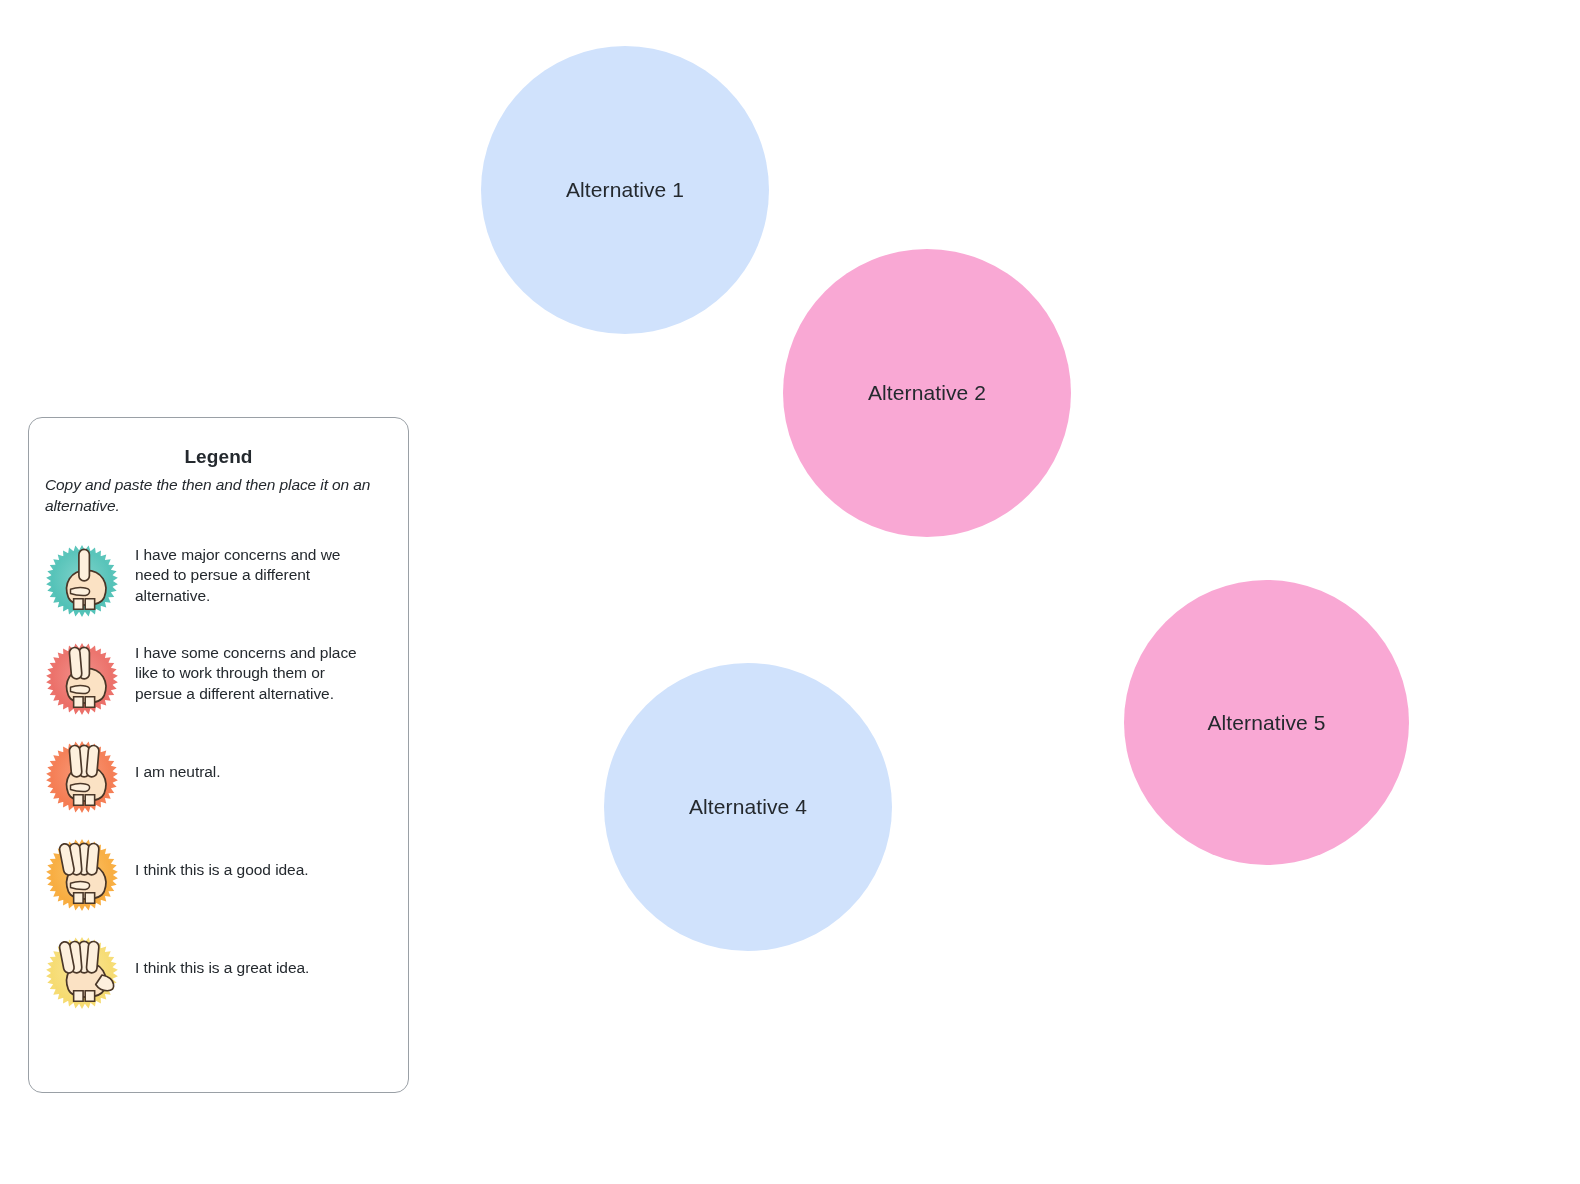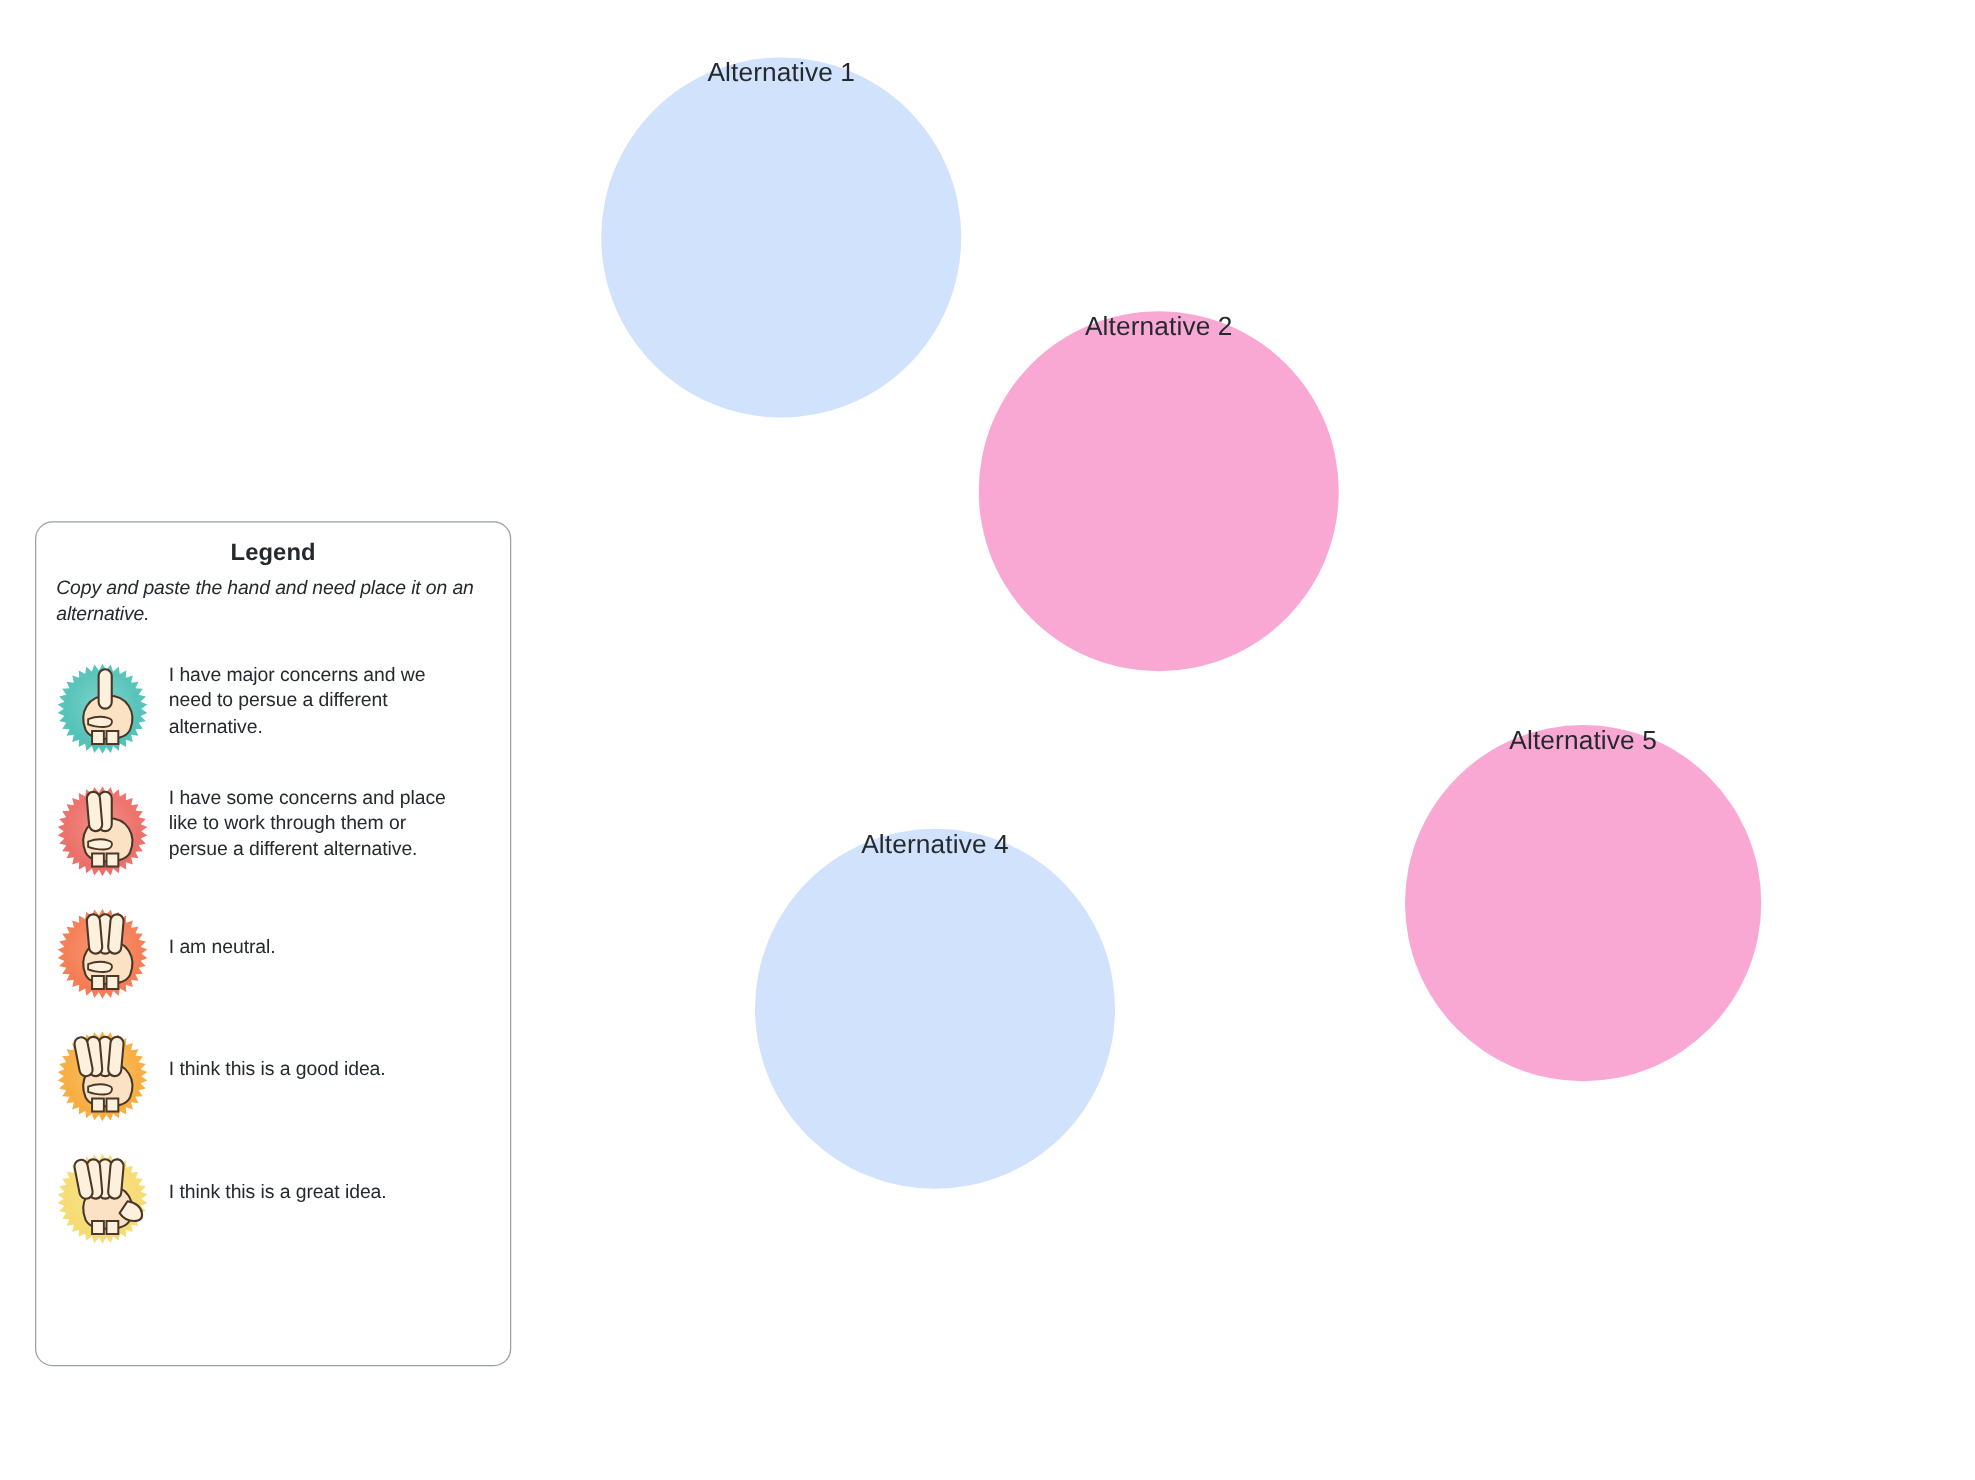--- a/index.html
+++ b/index.html
@@ -21,20 +21,21 @@
     inset: 0;
     background: #ffffff;
   }
 
   
   .alt-circle {
     position: absolute;
     border-radius: 50%;
     background: #d0e2fc;
     display: flex;
+    align-items: center;
     justify-content: center;
     box-sizing: border-box;
   }
   .alt-label {
     font-family: "Liberation Sans", sans-serif;
     font-size: 21px;
     color: #24292e;
     letter-spacing: 0.1px;
     text-align: center;
     line-height: 1.2;
@@ -45,21 +46,21 @@
   #legend {
     position: absolute;
     left: 28px;
     top: 417px;
     width: 381px;
     height: 676px;
     box-sizing: border-box;
     background: #ffffff;
     border: 1.6px solid #9aa0a6;
     border-radius: 14px;
-    padding: 8px 16px 10px 16px;
+    padding: 22px 16px 10px 16px;
   }
   .legend-title {
     text-align: center;
     font-size: 19px;
     font-weight: bold;
     color: #24292e;
     margin: 6px 0 7px 0;
     letter-spacing: 0.1px;
   }
   .legend-note {
@@ -118,21 +119,21 @@
   </div>
   <div class="alt-circle" style="left: 604px; top: 663px; width: 288px; height: 288px; background: rgb(208, 226, 252);">
     <span class="alt-label" style="color: rgb(36, 41, 46);">Alternative 4</span>
   </div>
   <div class="alt-circle" style="left: 1124px; top: 580px; width: 285px; height: 285px; background: #f9a8d4;">
     <span class="alt-label" style="color: rgb(36, 41, 46);">Alternative 5</span>
   </div>
 
   <div id="legend">
     <div class="legend-title" style="color: rgb(36, 41, 46);">Legend</div>
-    <div class="legend-note" style="color: rgb(36, 41, 46);">Copy and paste the hand and need place it on an alternative.</div>
+    <div class="legend-note" style="color: rgb(36, 41, 46);">Copy and paste the then and then place it on an alternative.</div>
 
     <div class="legend-rows">
       <div class="legend-row tight">
         <span class="badge">
             <svg viewBox="0 0 74 74" xmlns="http://www.w3.org/2000/svg">
               <defs>
                 <radialGradient id="bg1" cx="50%" cy="45%" r="60%">
                   <stop offset="0%" stop-color="#7fd3cb"></stop>
                   <stop offset="100%" stop-color="#4cbfb4"></stop>
                 </radialGradient>

